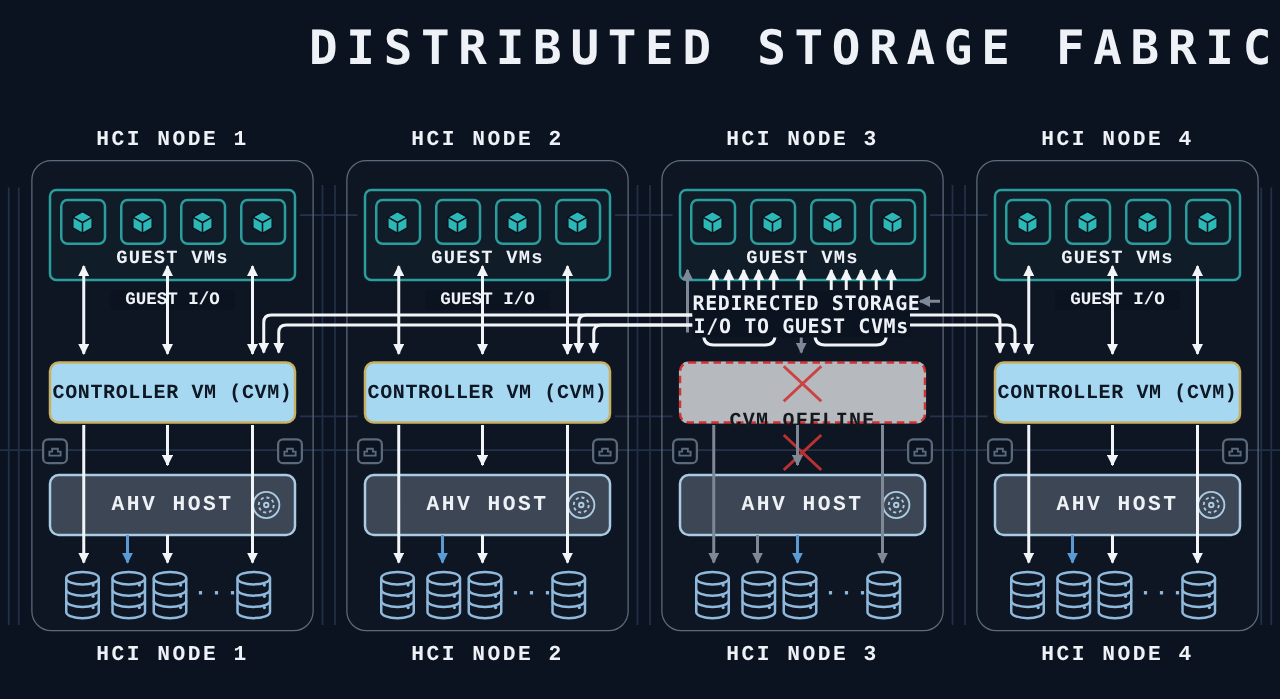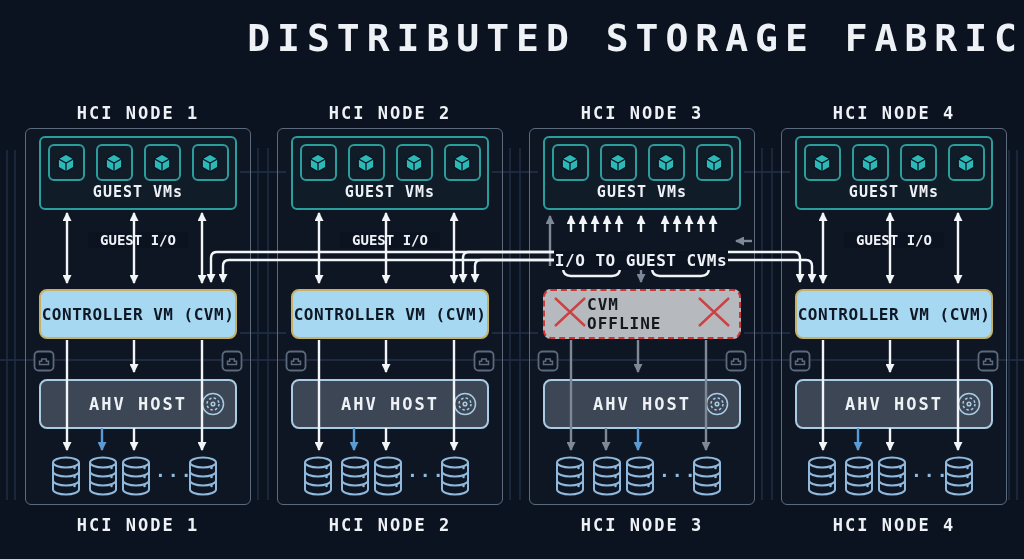--- a/index.html
+++ b/index.html
@@ -10,38 +10,38 @@
     --offline-fill:#b6b9bd; --offline-border:#cf3535; --offline-text:#14181f;
     --port:#5a6a7c; --decor:#223047;
   }
   html,body{margin:0;padding:0;background:var(--bg);}
   .canvas{position:relative;width:1024px;height:559px;background:var(--bg);overflow:hidden;
     font-family:"DejaVu Sans Mono","Liberation Mono",monospace;color:var(--text);}
   .page-title{position:absolute;top:16px;left:0;width:100%;text-align:right;
     font-size:38px;font-weight:bold;letter-spacing:7px;white-space:nowrap;}
   svg.decor{position:absolute;left:0;top:0;z-index:0;}
   .node{position:absolute;top:128px;width:224px;height:375px;border:1.5px solid var(--node-border);
-    border-radius:6px;z-index:1;background:rgba(255,255,255,0.015);}
+    border-radius:16px;z-index:1;background:rgba(255,255,255,0.015);font-family:Liberation Mono, monospace;}
   .node-title{position:absolute;top:-26px;left:0;width:100%;text-align:center;
     font-size:17px;font-weight:bold;letter-spacing:2px;}
   .bottom-label{position:absolute;top:386px;left:0;width:100%;text-align:center;
     font-size:17px;font-weight:bold;letter-spacing:2px;}
-  .guest-box{position:absolute;left:13px;right:13px;top:7px;height:70px;border:2px solid var(--teal);
+  .guest-box{position:absolute;left:13px;right:13px;top:22px;height:70px;border:2px solid var(--teal);
     border-radius:6px;background:rgba(23,48,60,0.25);}
   .vm-row{display:flex;justify-content:center;gap:11px;margin-top:6px;}
   .vm-cell{width:33px;height:33px;border:2px solid var(--teal);border-radius:6px;
     display:flex;align-items:center;justify-content:center;}
   .guest-label{text-align:center;font-size:15px;font-weight:bold;letter-spacing:1px;margin-top:2px;}
   .io-label{position:absolute;left:62px;top:103px;width:100px;text-align:center;
     font-size:14px;font-weight:bold;background:var(--bg);z-index:3;}
   .cvm{position:absolute;left:13px;right:13px;top:160px;height:46px;background:var(--cvm-fill);
     border:2px solid var(--cvm-border);border-radius:8px;color:var(--cvm-text);font-weight:bold;
     font-size:16px;display:flex;align-items:center;justify-content:center;letter-spacing:0.5px;}
   .cvm.offline{background:var(--offline-fill);border:2px dashed var(--offline-border);
-    color:var(--offline-text);justify-content:space-between;padding:0 8px;letter-spacing:1px;}
+    color:var(--offline-text);justify-content:space-between;padding:0 8px;letter-spacing:1px;flex-direction:column;}
   .port{position:absolute;top:221px;}
   .port.left{left:7px}.port.right{right:7px}
   .ahv{position:absolute;left:13px;right:13px;top:250px;height:46px;background:var(--ahv-fill);
     border:2px solid var(--ahv-border);border-radius:8px;display:flex;align-items:center;
     justify-content:center;font-size:17px;font-weight:bold;letter-spacing:2px;}
   .disc{position:absolute;right:9px;top:10px;}
   .disk{position:absolute;top:327px;}
   .dots{position:absolute;top:336px;left:129px;color:var(--disk);font-size:18px;
     font-weight:bold;letter-spacing:2px;}
   .redirect-label{position:absolute;z-index:3;background:var(--bg);text-align:center;
@@ -503,20 +503,21 @@
           </g>
           <g fill="var(--disk)">
             <circle cx="25.5" cy="12" r="1.3"></circle>
             <circle cx="25.5" cy="21" r="1.3"></circle>
             <circle cx="25.5" cy="30" r="1.3"></circle>
           </g>
         </svg></div>
     <div class="bottom-label">HCI NODE 4</div>
   </div>
 
+  <div class="redirect-label" style="left:554px;top:233px;width:174px;">REDIRECTED STORAGE</div>
   <div class="redirect-label" style="left:554px;top:251px;width:174px;">I/O TO GUEST CVMs</div>
 
   <svg class="overlay" width="1024" height="559">
     <defs>
       <marker id="aw" markerWidth="9" markerHeight="9" refX="8" refY="4.5" orient="auto-start-reverse" markerUnits="userSpaceOnUse">
           <path d="M0,0 L9,4.5 L0,9 Z" style="fill:var(--arrow-white)"></path>
         </marker>
       <marker id="ag" markerWidth="9" markerHeight="9" refX="8" refY="4.5" orient="auto-start-reverse" markerUnits="userSpaceOnUse">
           <path d="M0,0 L9,4.5 L0,9 Z" style="fill:var(--arrow-gray)"></path>
         </marker>

